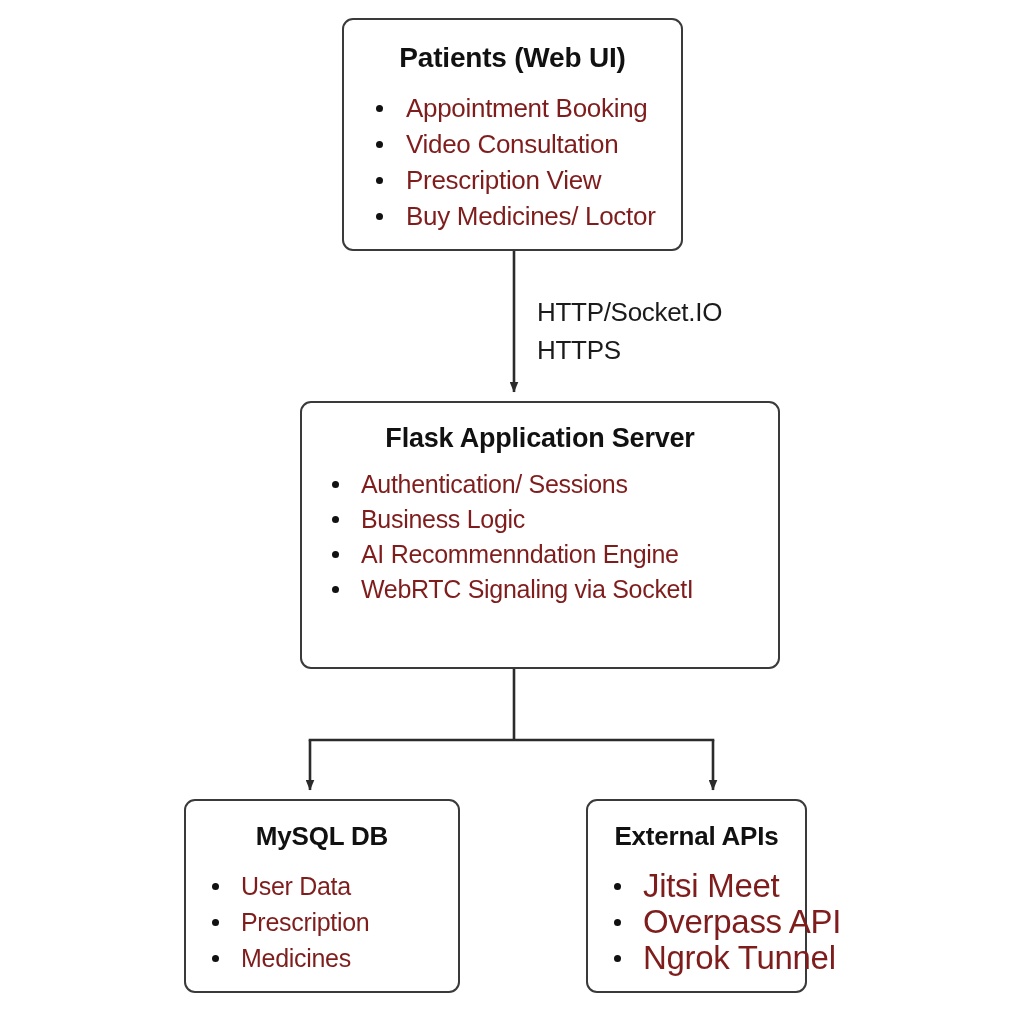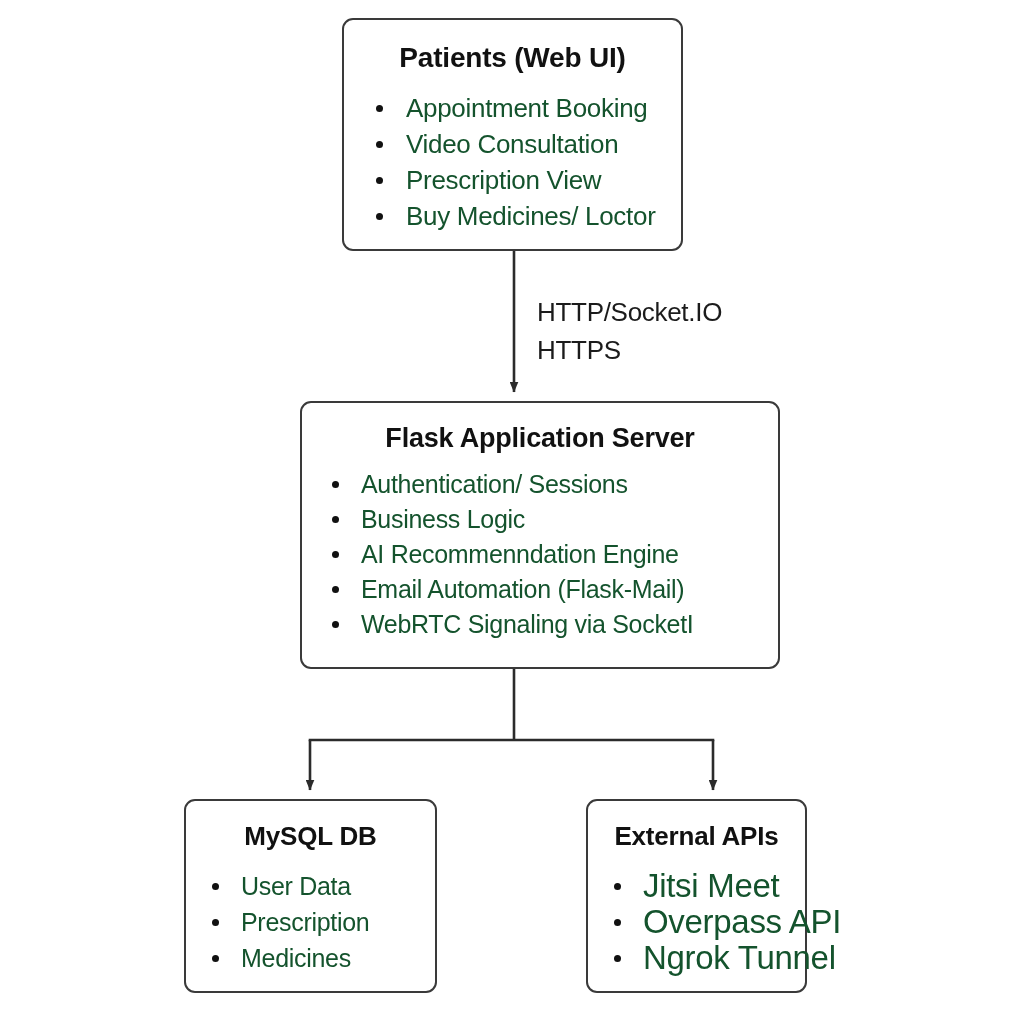--- a/index.html
+++ b/index.html
@@ -50,21 +50,21 @@
 
   .node-list {
     list-style: none;
     margin: 0;
     padding: 0;
   }
 
   .node-list li {
     position: relative;
     white-space: nowrap;
-    color: #14532d;
+    color: #7f1d1d;
     letter-spacing: -0.3px;
   }
 
   .node-list li .bullet {
     position: absolute;
     left: 0;
     top: 50%;
     width: 7px;
     height: 7px;
     margin-top: -3.5px;
@@ -115,21 +115,21 @@
   #node-flask .node-list li {
     font-size: 25px;
     line-height: 35px;
     padding-left: 29px;
   }
 
   
   #node-mysql {
     left: 184px;
     top: 799px;
-    width: 253px;
+    width: 276px;
     height: 194px;
   }
   #node-mysql .node-title {
     font-size: 26px;
     margin-top: 20px;
   }
   #node-mysql .node-list {
     margin-top: 16px;
     margin-left: 26px;
   }
@@ -239,24 +239,20 @@
       <li>
         <span class="bullet"></span>
         <span class="li-text">Business Logic</span>
       </li>
       <li>
         <span class="bullet"></span>
         <span class="li-text">AI Recommenndation Engine</span>
       </li>
       <li>
         <span class="bullet"></span>
-        <span class="li-text">Email Automation (Flask-Mail)</span>
-      </li>
-      <li>
-        <span class="bullet"></span>
         <span class="li-text">WebRTC Signaling via SocketI</span>
       </li>
     </ul>
   </div>
 
   <div class="node" id="node-mysql">
     <div class="node-title">MySQL DB</div>
     <ul class="node-list">
       <li>
         <span class="bullet"></span>

